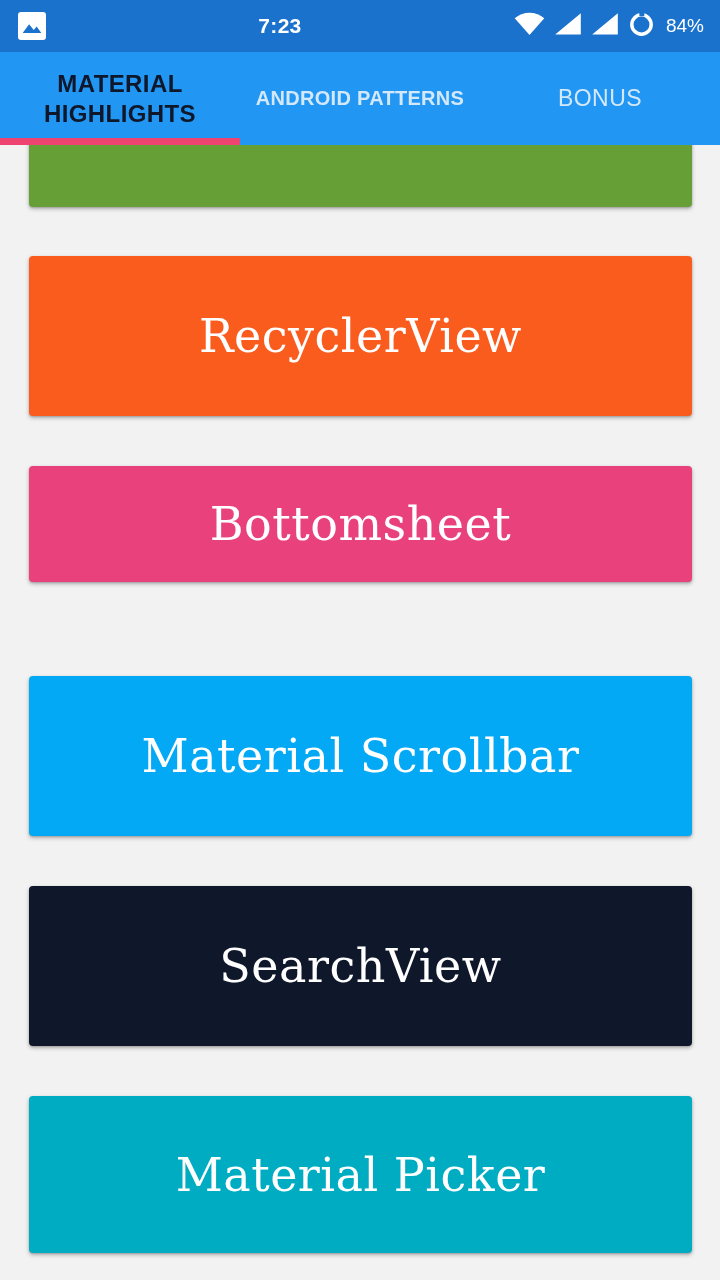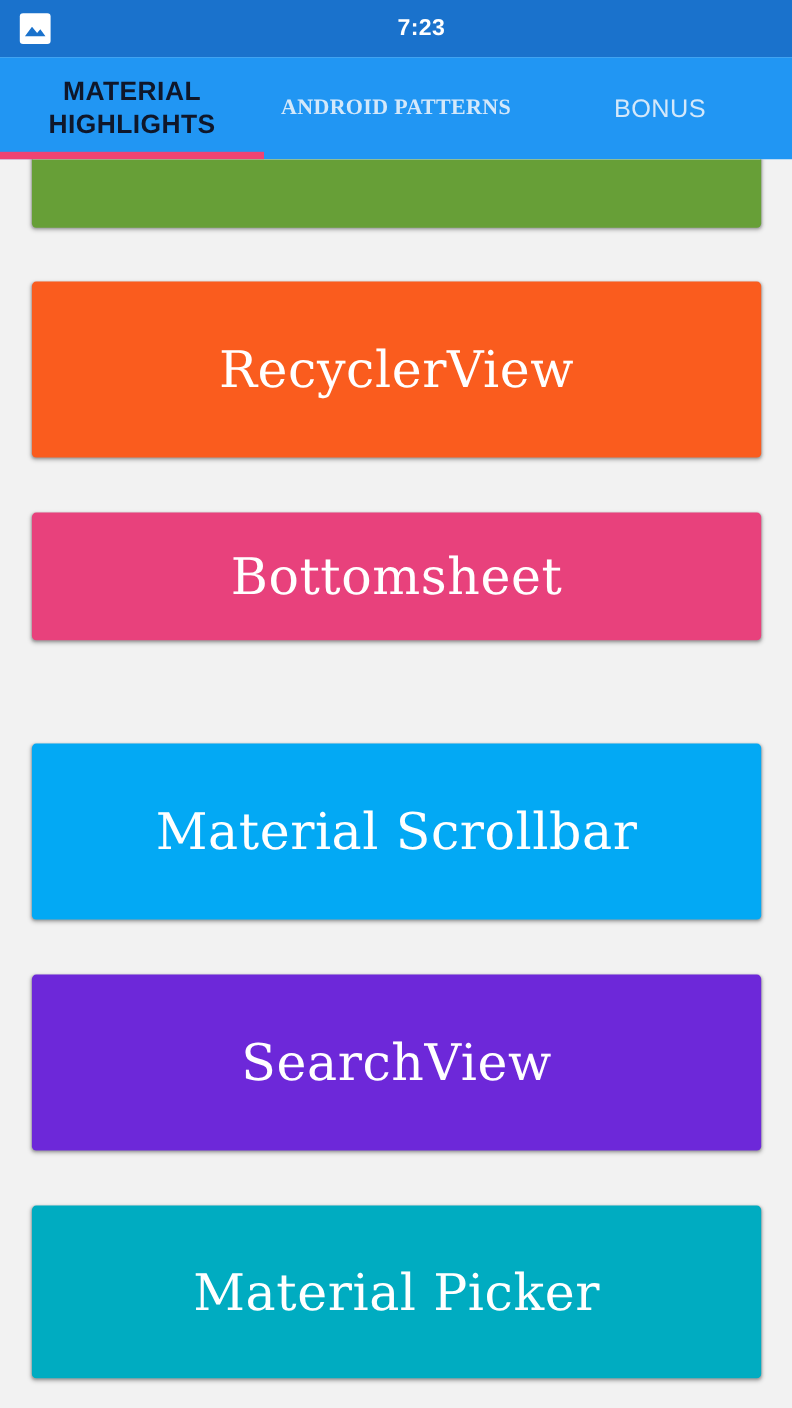--- a/index.html
+++ b/index.html
@@ -30,21 +30,21 @@
   
   .tab-bar{
     position:absolute; top:52px; left:0; width:720px; height:93px;
     background:#2196F3; display:flex; align-items:stretch;
   }
   .tab{
     display:flex; align-items:center; justify-content:center; text-align:center;
     color:#fff; padding:0 6px; position:relative;
   }
   .tab-0{ flex:0 0 240px; }
-  .tab-1{ flex:0 0 240px;font-family:Liberation Serif, serif; }
+  .tab-1{ flex:0 0 240px; }
   .tab-2{ flex:0 0 240px; }
   .tab-label{ line-height:1.22; }
   .tab.active .tab-label{ font-size:24px; font-weight:bold; letter-spacing:.4px; color:#0f172a; }
   .tab.inactive .tab-label{ font-size:20px; font-weight:bold; letter-spacing:.3px; color:#E3EFFB; opacity:.92; }
   .tab-2.inactive .tab-label{ font-size:23px; font-weight:400; letter-spacing:.4px; }
   .tab-indicator{
     position:absolute; left:0; top:138px; width:240px; height:7px;
     background:#EF4372;
   }
 
@@ -74,20 +74,44 @@
       <span class="photo-icon">
         <svg width="28" height="28" viewBox="0 0 24 24" aria-hidden="true">
           <rect x="2" y="2" width="20" height="20" rx="2" fill="#ffffff"></rect>
           <path d="M4 18 L9.5 10.5 L13.5 15.5 L16 12.5 L20 18 Z" fill="#1A72CC"></path>
         </svg>
       </span>
     </div>
     <div class="sb-center">
       <span class="sb-clock">7:23</span>
     </div>
+    <div class="sb-right">
+      <span>
+        <svg width="31" height="24" viewBox="0 0 26 20" aria-hidden="true">
+          <path d="M13 19.2 L0.6 5.2 C4 2.1 8.3 0.5 13 0.5 C17.7 0.5 22 2.1 25.4 5.2 Z" fill="#ffffff"></path>
+        </svg>
+      </span>
+      <span>
+        <svg width="28" height="24" viewBox="0 0 24 20" aria-hidden="true">
+          <path d="M23 0.8 L23 19 L1 19 Z" fill="#ffffff"></path>
+        </svg>
+      </span>
+      <span>
+        <svg width="28" height="24" viewBox="0 0 24 20" aria-hidden="true">
+          <path d="M23 0.8 L23 19 L1 19 Z" fill="#ffffff"></path>
+        </svg>
+      </span>
+      <span>
+        <svg width="27" height="27" viewBox="0 0 24 24" aria-hidden="true">
+          <circle cx="12" cy="12" r="8.6" fill="none" stroke="#ffffff" stroke-width="3.1"></circle>
+          <rect x="10.1" y="1.4" width="4.4" height="3.2" fill="#1A72CC"></rect>
+        </svg>
+      </span>
+      <span class="sb-batt-pct">84%</span>
+    </div>
   </div>
 
   <div class="tab-bar">
     <div class="tab tab-0 active">
       <span class="tab-label">MATERIAL HIGHLIGHTS</span>
     </div>
     <div class="tab tab-1 inactive">
       <span class="tab-label">ANDROID PATTERNS</span>
     </div>
     <div class="tab tab-2 inactive">
@@ -100,21 +124,21 @@
       <div class="card clipped" style="top: -48px; height: 110px; background: rgb(103, 159, 55);"></div>
       <div class="card" style="top: 111px; height: 160px; background: rgb(250, 92, 30);">
         <span class="card-label">RecyclerView</span>
       </div>
       <div class="card" style="top: 321px; height: 116px; background: rgb(232, 65, 124);">
         <span class="card-label">Bottomsheet</span>
       </div>
       <div class="card" style="top: 531px; height: 160px; background: rgb(3, 169, 244);">
         <span class="card-label">Material Scrollbar</span>
       </div>
-      <div class="card" style="top: 741px; height: 160px; background: #6d28d9;">
+      <div class="card" style="top: 741px; height: 160px; background: #0f172a;">
         <span class="card-label">SearchView</span>
       </div>
       <div class="card" style="top: 951px; height: 157px; background: rgb(0, 172, 193);">
         <span class="card-label">Material Picker</span>
       </div>
     </div>
 
 </div>
 
 </body></html>

